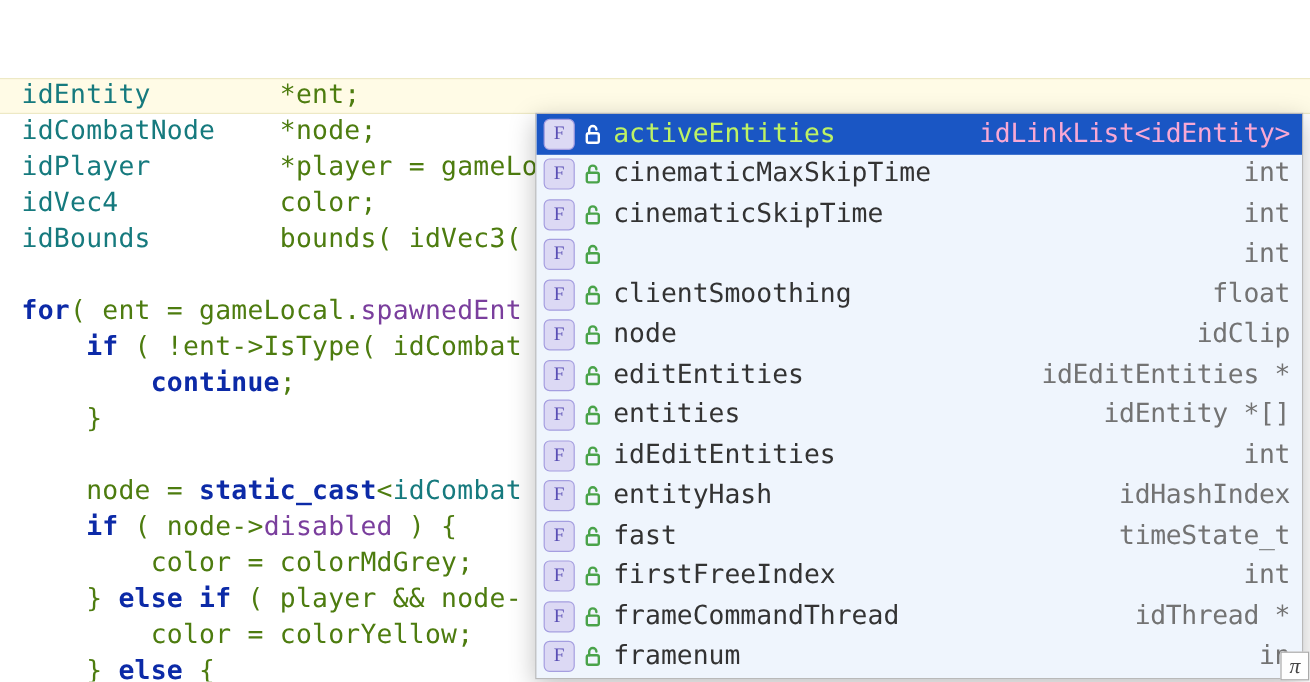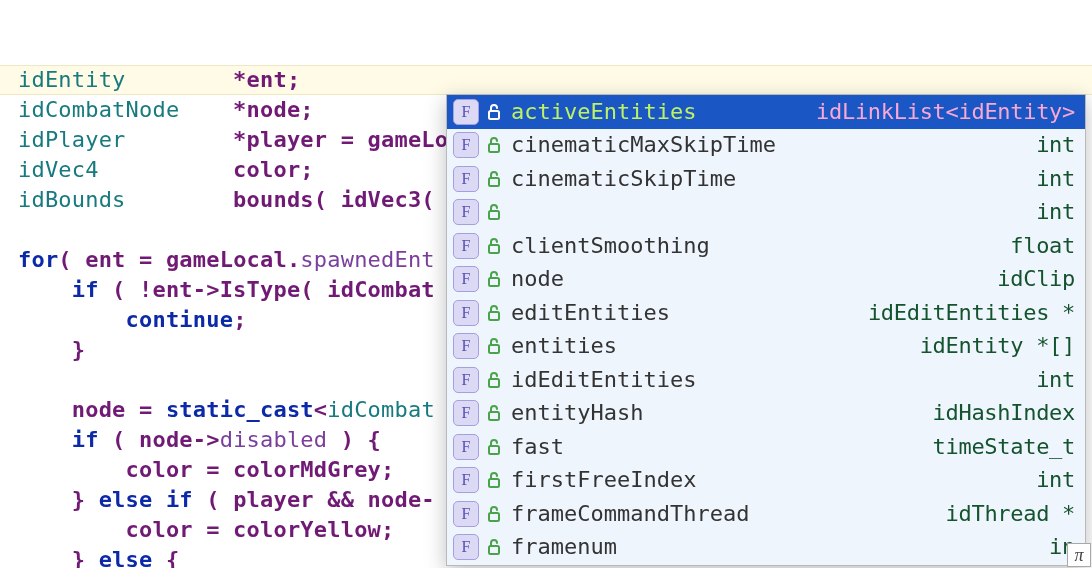--- a/index.html
+++ b/index.html
@@ -25,21 +25,21 @@
     left: 0;
     right: 0;
     height: 30px;
     background: #fffbe6;
     border-top: 1px solid #ede9c5;
     border-bottom: 1px solid #ede9c5;
     z-index: 0;
   }
   .editor .line { position: relative; z-index: 1; }
   .tk-type   { color: #167a7e; }
-  .tk-plain  { color: #701a75; font-weight: bold; }
+  .tk-plain  { color: #4d7c0f; }
   .tk-kw     { color: #0c2aa7; font-weight: bold; }
   .tk-member { color: #7a3e9d; }
   .caret {
     display: inline-block;
     width: 2px;
     height: 24px;
     background: #000;
     vertical-align: -4px;
     margin-left: -1px;
   }
@@ -89,21 +89,21 @@
     flex: none;
     margin-right: 7px;
     display: inline-flex;
     align-items: center;
     justify-content: center;
   }
   .lock-svg { display: block; }
   .row-name  { flex: none; color: #333333; font-family: "Menlo","Monaco",monospace; }
   .selected .row-name { color: #bef264; }
   .row-spacer { flex: 1 1 auto; }
-  .row-type  { flex: none; color: #14532d; font-family: "Menlo","Monaco",monospace; letter-spacing: -0.3px; }
+  .row-type  { flex: none; color: #737373; font-family: "Menlo","Monaco",monospace; letter-spacing: -0.3px; }
   .selected .row-type { color: #f9a8d4; }
 
   .pi {
     position: absolute;
     right: 1px;
     bottom: 1px;
     width: 24px;
     height: 24px;
     border: 1px solid #a9a9a9;
     background: #fefefe;

